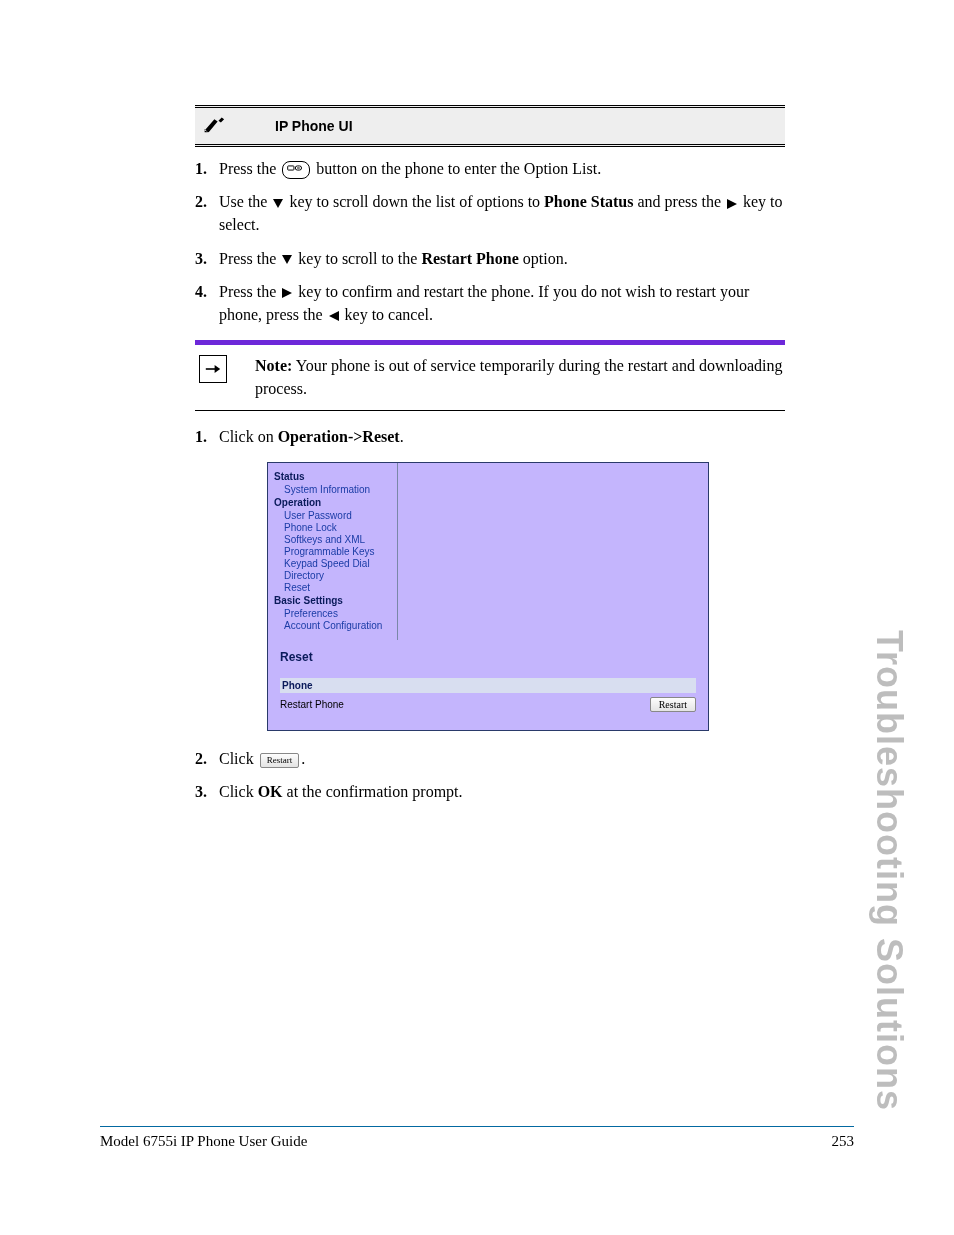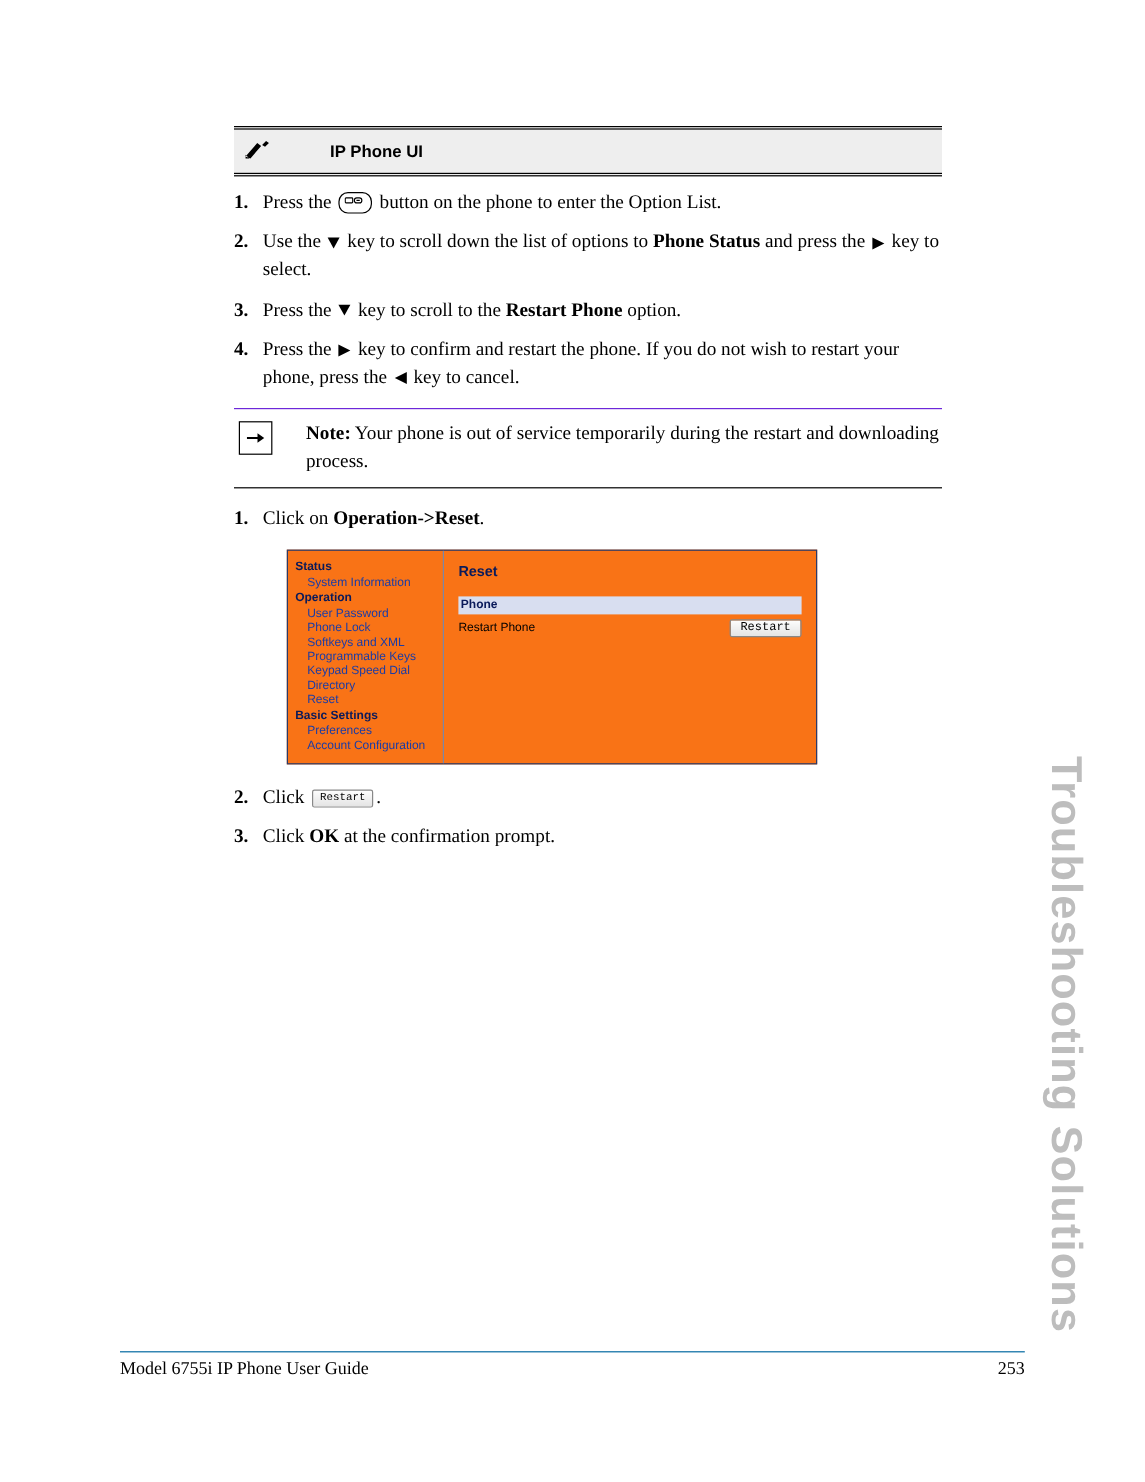--- a/index.html
+++ b/index.html
@@ -57,53 +57,53 @@
     border:1.6px solid #000;border-radius:8px;padding:0 4px;
     height:16px;line-height:13px;margin:0 2px;
   }
   .key-pill svg{width:18px;height:12px;display:block;}
   .arrow{display:inline-block;width:0;height:0;vertical-align:middle;margin:0 2px;}
   .arrow.down{border-left:5px solid transparent;border-right:5px solid transparent;border-top:9px solid #000;}
   .arrow.right{border-top:5px solid transparent;border-bottom:5px solid transparent;border-left:10px solid #000;}
   .arrow.left{border-top:5px solid transparent;border-bottom:5px solid transparent;border-right:10px solid #000;}
   .note-block{
     display:flex;align-items:flex-start;margin:6px 0 14px 0;
-    border-top:1px solid #6d28d9;border-bottom:1px solid #000;
+    border-top:5px solid #6d28d9;border-bottom:1px solid #000;
     padding:10px 0;
   }
   .note-icon{
     width:26px;height:26px;border:1.6px solid #000;flex:0 0 26px;
     display:flex;align-items:center;justify-content:center;margin-right:28px;margin-left:4px;
   }
   .note-icon svg{width:16px;height:12px;}
   .note-text{flex:1;line-height:1.4;}
   .note-text .lbl{font-weight:bold;}
   
   .webui{
-    border:1px solid #2a3a6a;width:440px;margin:8px 0 16px 44px;
+    border:1px solid #2a3a6a;width:440px;margin:8px 0 16px 72px;
     font-family:Arial,Helvetica,sans-serif;font-size:10px;
-    display:flex;background:#f97316;
+    display:flex;background:#c4b5fd;flex-direction:column;
   }
   .webui .nav{
     width:130px;border-right:1px solid #7a87a8;padding:6px 6px 8px 6px;
     box-sizing:border-box;
   }
   .webui .nav .sec{font-weight:bold;color:#0a1a5a;margin:2px 0 2px 0;}
   .webui .nav .item{color:#1b3ca6;margin:1px 0 1px 10px;}
   .webui .main{flex:1;padding:10px 12px 18px 12px;box-sizing:border-box;}
   .webui .main .title{font-weight:bold;color:#0a1a5a;font-size:12px;margin-bottom:14px;}
   .webui .main .subbar{
     background:#d8def0;color:#0a1a5a;font-weight:bold;
     padding:2px 2px;font-size:10px;margin-bottom:4px;
   }
   .webui .main .row{display:flex;align-items:center;justify-content:space-between;}
   .webui .main .row .lab{color:#000;}
   .webui .btn,
   .mini-btn{
-    font-family:Liberation Mono, monospace;font-size:10px;
+    font-family:Liberation Serif, serif;font-size:10px;
     background:linear-gradient(#fdfdfd,#e4e4e4);
     border:1px solid #888;padding:1px 8px;border-radius:2px;
     display:inline-block;color:#000;
   }
   .mini-btn{font-size:9px;padding:0 6px;vertical-align:middle;margin:0 2px;}
   .footer{
     position:absolute;left:100px;right:100px;top:1126px;
     border-top:1px solid #0369a1;padding-top:6px;
     display:flex;justify-content:space-between;
     font-size:15px;

